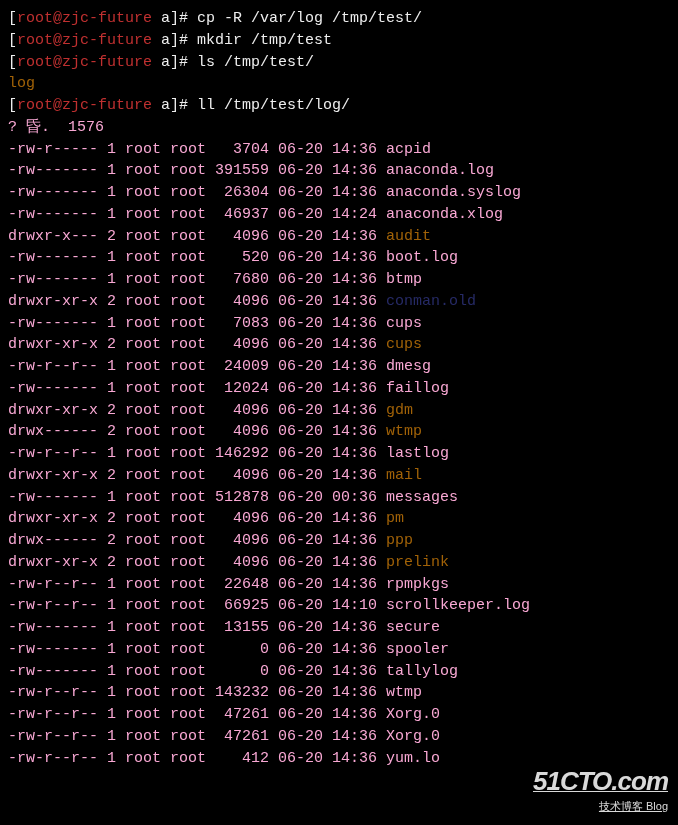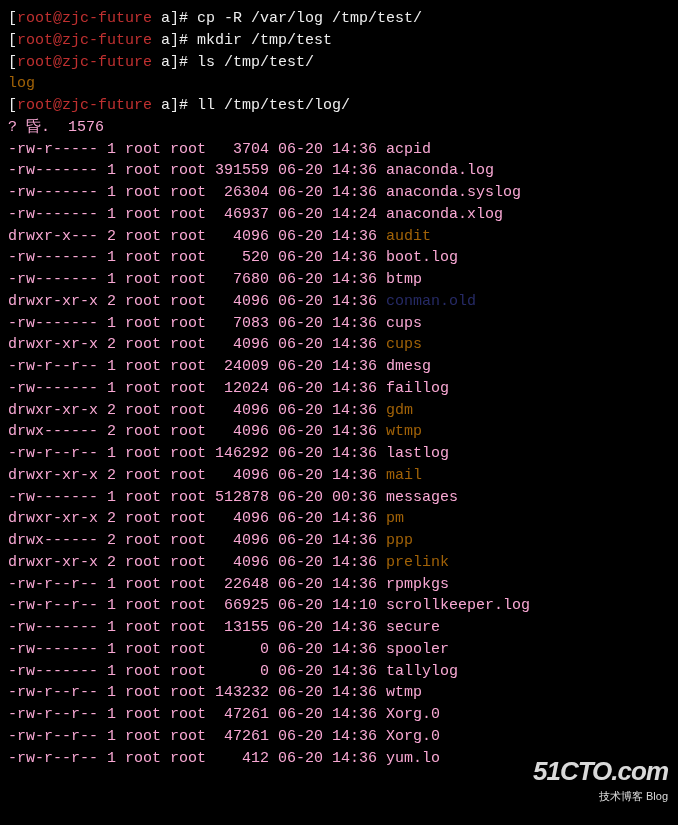--- a/index.html
+++ b/index.html
@@ -24,27 +24,28 @@
       font-family: inherit;
     }
     .prompt-host { color: #c03030; }
     .white { color: #eee; }
     .green { color: #f9a8d4; }
     .blue { color: #a16207; }
     .faded { color: #262a66; }
     .watermark {
       position: absolute;
       right: 10px;
-      bottom: 20px;
+      bottom: 10px;
       color: #fff;
       font-family: Arial, sans-serif;
       text-align: right;
       text-shadow: 1px 1px 3px #000;
       opacity: 0.85;
       pointer-events: none;
+      text-decoration: underline;
     }
     .watermark .big {
       font-size: 26px;
       font-weight: bold;
       font-style: italic;
       letter-spacing: -1px;
     }
     .watermark .small {
       font-size: 11px;
       display: block;

